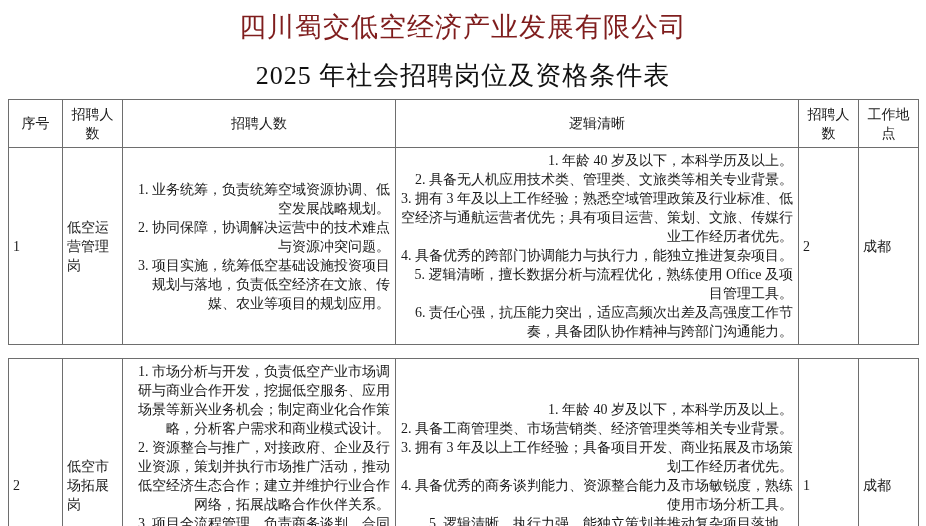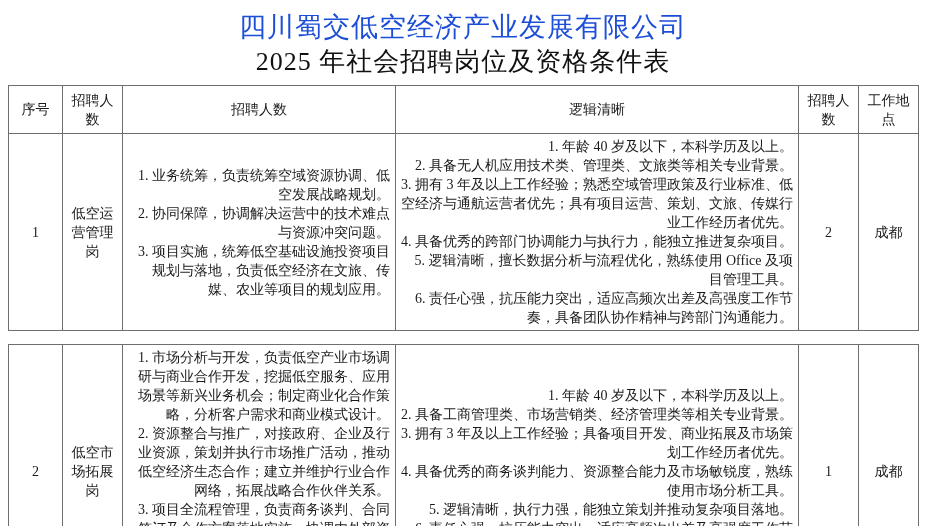--- a/index.html
+++ b/index.html
@@ -12,27 +12,27 @@
     overflow: hidden;
   }
   .page { width: 926px; height: 526px; position: relative; }
 
   .doc-title {
     text-align: center;
     font-size: 27px;
     line-height: 34px;
     margin-top: 10px;
     letter-spacing: 1px;
-    color: #1d4ed8;
+    color: #7f1d1d;
   }
   .doc-subtitle {
     text-align: center;
     font-size: 26px;
     line-height: 32px;
-    margin-top: 2px;
+    margin-top: 16px;
     letter-spacing: 1px;
     color: #111111;
   }
 
   table.recruit {
     border-collapse: collapse;
     table-layout: fixed;
     width: 910px;
     margin-left: 8px;
   }
@@ -47,21 +47,21 @@
     line-height: 19px;
     overflow: hidden;
   }
   th.hdr {
     text-align: center;
     font-size: 15px;
     line-height: 20px;
     padding: 2px 6px;
   }
   td.center-cell {
-    text-align: center;
+    text-align: left;
     padding: 2px 4px;
   }
   td.text-cell {
     text-align: right;
     padding: 3px 5px;
     white-space: pre-line;
   }
   tr.hdr-row { height: 48px; }
   tr.row-1 { height: 167px; }
   tr.row-2 { height: 204px; }

